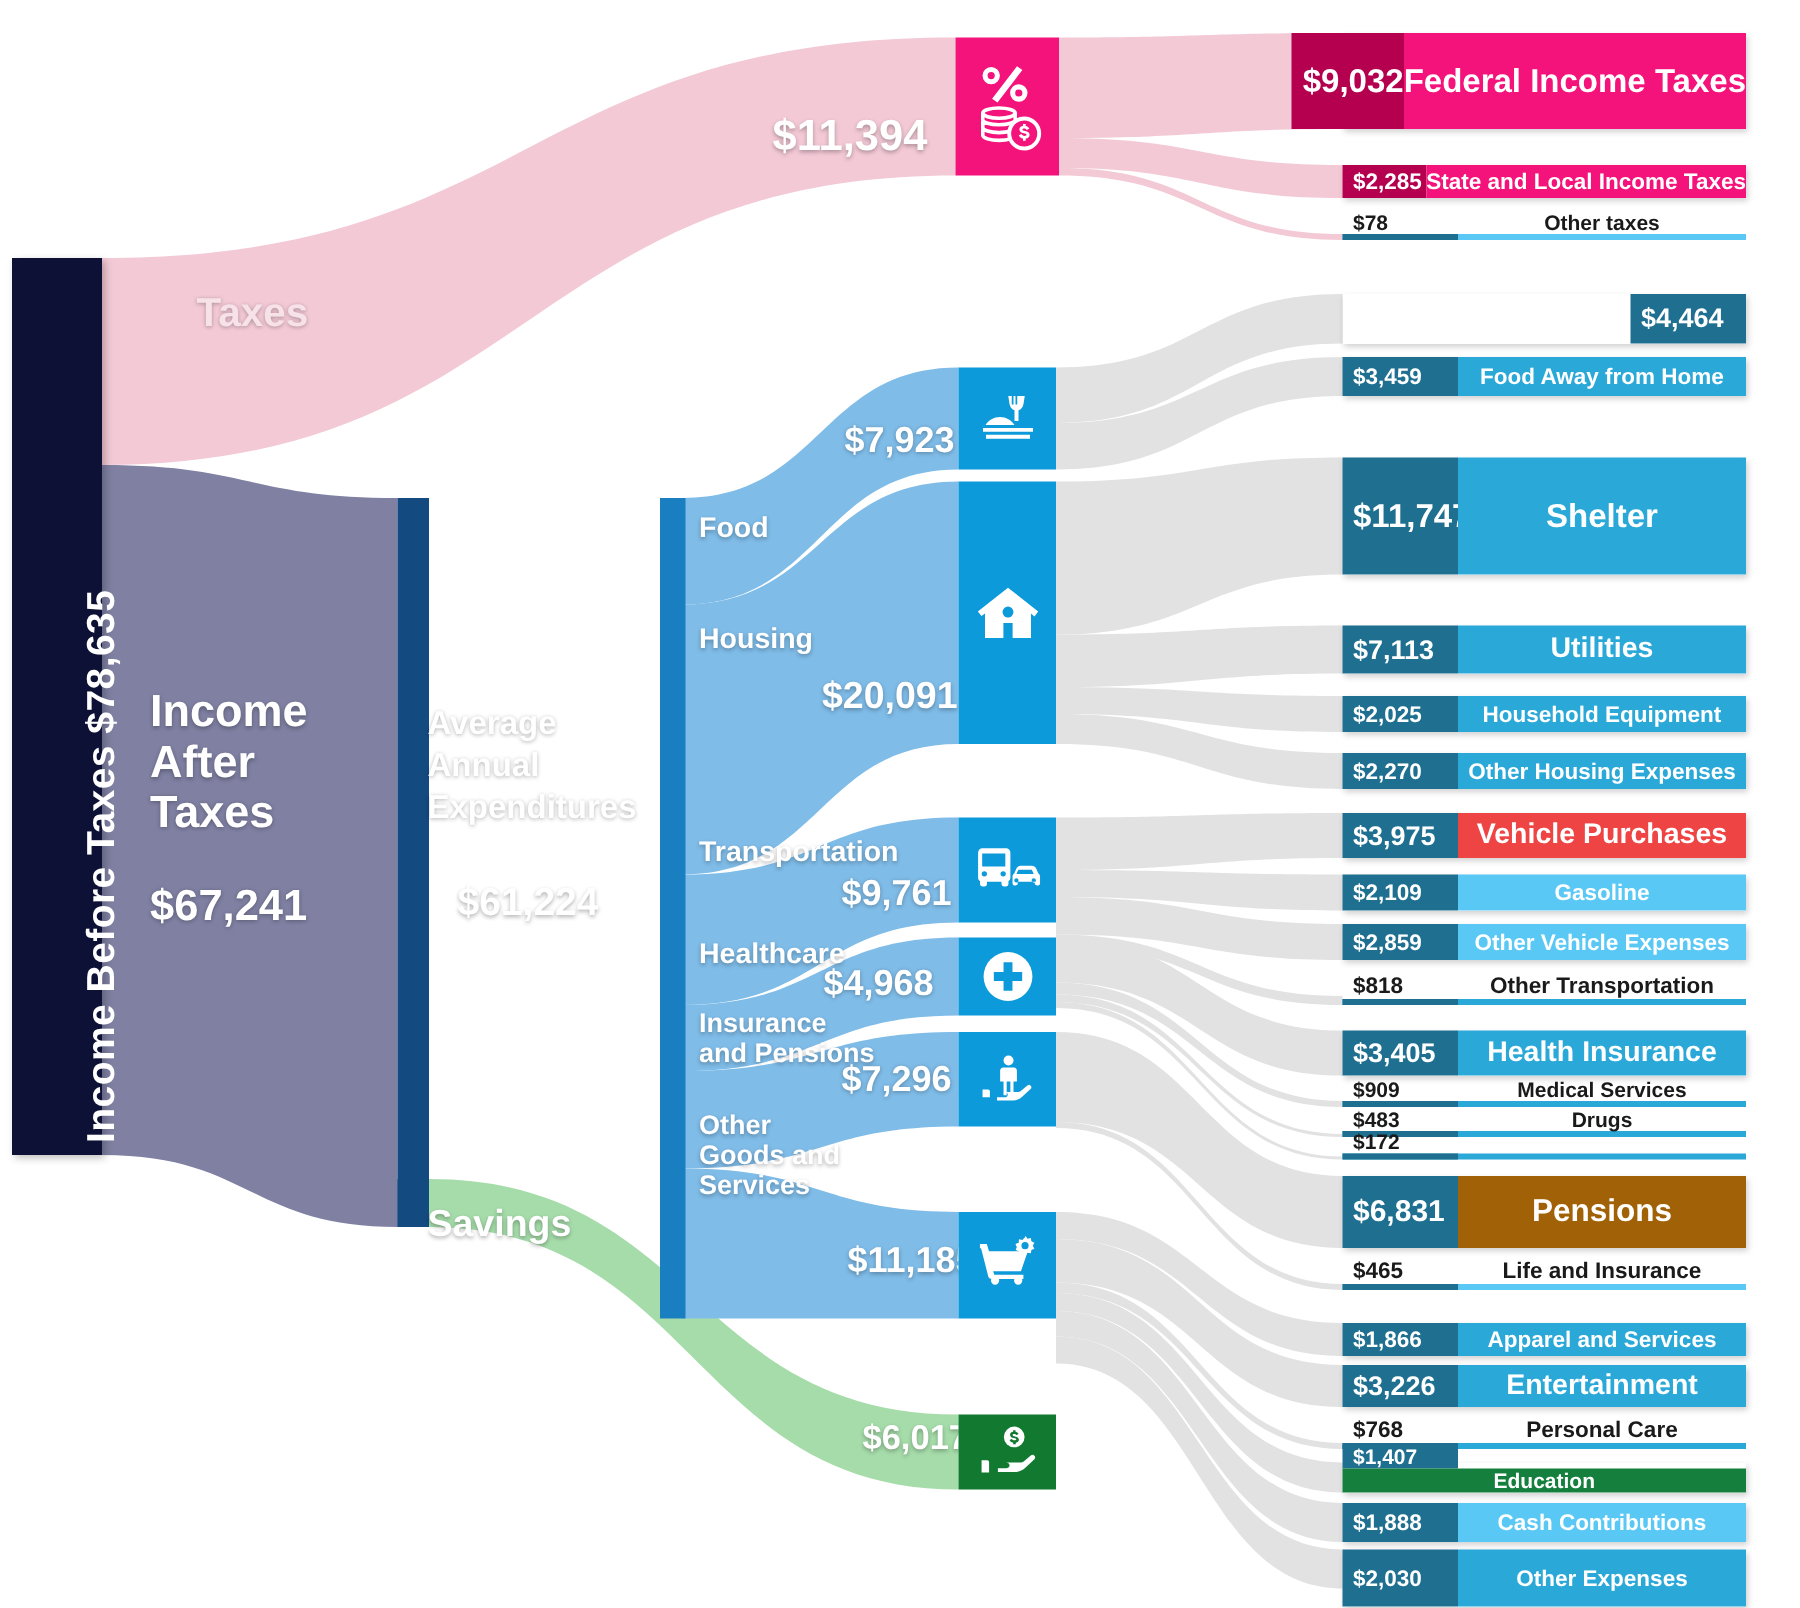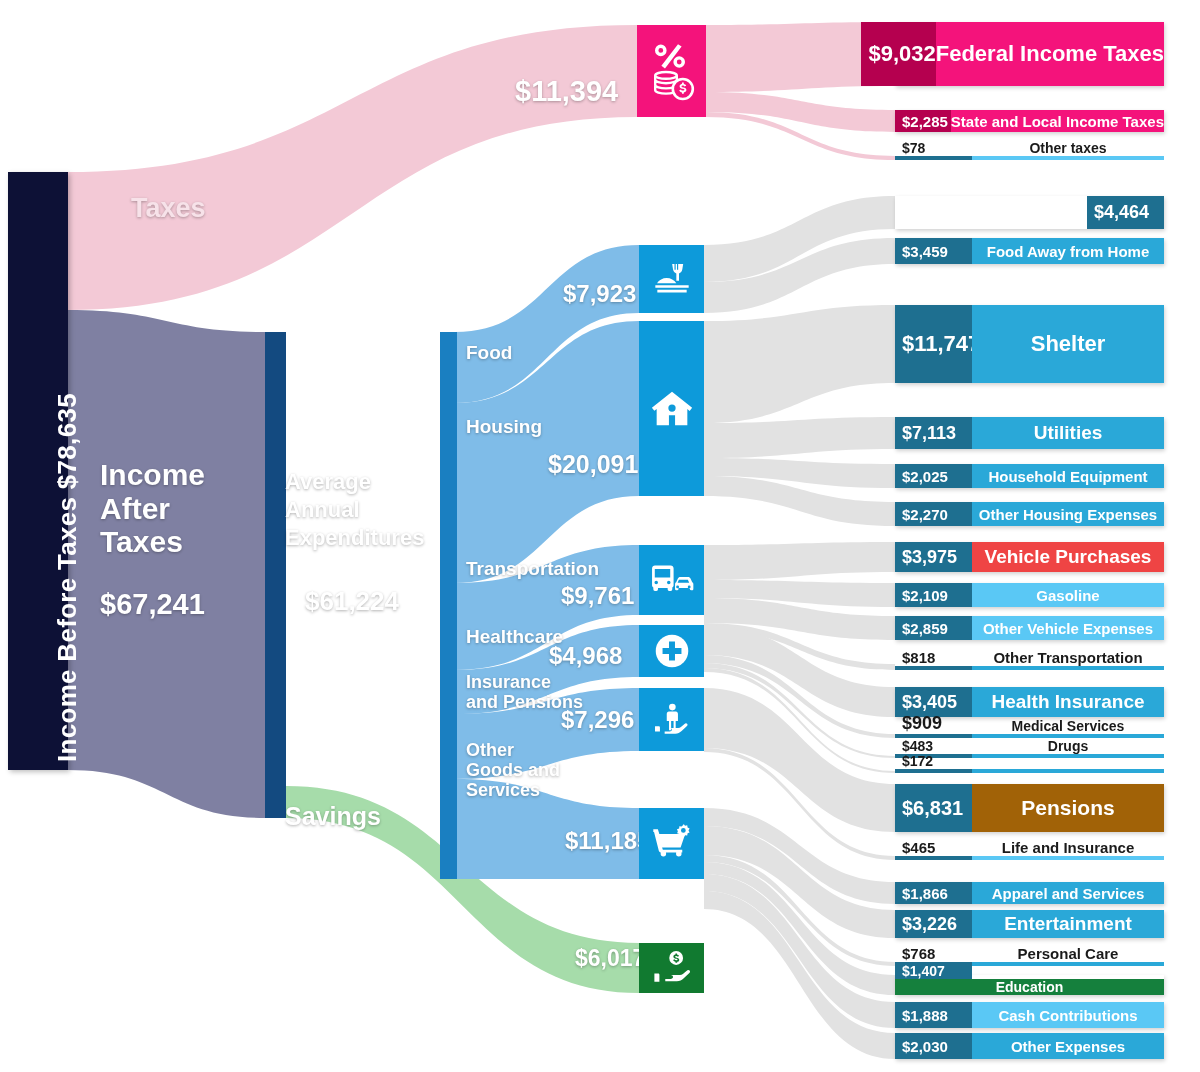--- a/index.html
+++ b/index.html
@@ -287,21 +287,21 @@
         <div style="position: absolute; left: 0px; bottom: -4px; width: 77px; height: 4px; background: rgb(30, 111, 144);"></div>
         <div class="amt" style="width: 77px; background: transparent; color: rgb(26, 26, 26); font-size: 15px;">$818</div>
         <div class="nm" style="background: transparent; color: rgb(26, 26, 26); font-size: 15px;">Other Transportation</div>
       </div>
       <div class="row" style="left: 895px; top: 687px; width: 269px; height: 30px; box-shadow: rgba(0, 0, 0, 0.18) 1px 2px 4px;">
         <div class="amt" style="width: 77px; background: rgb(30, 111, 144); color: rgb(255, 255, 255); font-size: 18px;">$3,405</div>
         <div class="nm" style="background: rgb(42, 168, 216); color: rgb(255, 255, 255); font-size: 19px;">Health Insurance</div>
       </div>
       <div class="row thin" style="left: 895px; top: 718px; width: 269px; height: 20px; border-bottom: 4px solid rgb(42, 168, 216);">
         <div style="position: absolute; left: 0px; bottom: -4px; width: 77px; height: 4px; background: rgb(30, 111, 144);"></div>
-        <div class="amt" style="width: 77px; background: transparent; color: rgb(26, 26, 26); font-size: 18px;">$909</div>
+        <div class="amt" style="width: 77px; background: transparent; color: rgb(26, 26, 26); font-size: 14px;">$909</div>
         <div class="nm" style="background: transparent; color: rgb(26, 26, 26); font-size: 14px;">Medical Services</div>
       </div>
       <div class="row thin" style="left: 895px; top: 740px; width: 269px; height: 18px; border-bottom: 4px solid rgb(42, 168, 216);">
         <div style="position: absolute; left: 0px; bottom: -4px; width: 77px; height: 4px; background: rgb(30, 111, 144);"></div>
         <div class="amt" style="width: 77px; background: transparent; color: rgb(26, 26, 26); font-size: 14px;">$483</div>
         <div class="nm" style="background: transparent; color: rgb(26, 26, 26); font-size: 14px;">Drugs</div>
       </div>
       <div class="row thin" style="left: 895px; top: 755px; width: 269px; height: 18px; border-bottom: 4px solid rgb(42, 168, 216);">
         <div style="position: absolute; left: 0px; bottom: -4px; width: 77px; height: 4px; background: rgb(30, 111, 144);"></div>
         <div class="amt" style="width: 77px; background: transparent; color: rgb(26, 26, 26); font-size: 14px;">$172</div>
@@ -330,19 +330,19 @@
         <div class="nm" style="background: transparent; color: rgb(26, 26, 26); font-size: 15px;">Personal Care</div>
       </div>
       <div class="row" style="left: 895px; top: 975px; width: 269px; height: 20px; box-shadow: rgba(0, 0, 0, 0.18) 1px 2px 4px; flex-direction: column;">
         <div class="amt" style="width: 77px; background: rgb(30, 111, 144); color: rgb(255, 255, 255); font-size: 14px;">$1,407</div>
         <div class="nm" style="background: #15803d; color: rgb(255, 255, 255); font-size: 14px;">Education</div>
       </div>
       <div class="row" style="left: 895px; top: 1002px; width: 269px; height: 26px; box-shadow: rgba(0, 0, 0, 0.18) 1px 2px 4px;">
         <div class="amt" style="width: 77px; background: rgb(30, 111, 144); color: rgb(255, 255, 255); font-size: 15px;">$1,888</div>
         <div class="nm" style="background: rgb(90, 200, 245); color: rgb(255, 255, 255); font-size: 15px;">Cash Contributions</div>
       </div>
-      <div class="row" style="left: 895px; top: 1033px; width: 269px; height: 26px; box-shadow: rgba(0, 0, 0, 0.18) 1px 2px 4px;">
+      <div class="row" style="left: 895px; top: 1033px; width: 269px; height: 38px; box-shadow: rgba(0, 0, 0, 0.18) 1px 2px 4px;">
         <div class="amt" style="width: 77px; background: rgb(30, 111, 144); color: rgb(255, 255, 255); font-size: 15px;">$2,030</div>
         <div class="nm" style="background: rgb(42, 168, 216); color: rgb(255, 255, 255); font-size: 15px;">Other Expenses</div>
       </div>
     </div>
 
 </div>
 
 </body></html>

